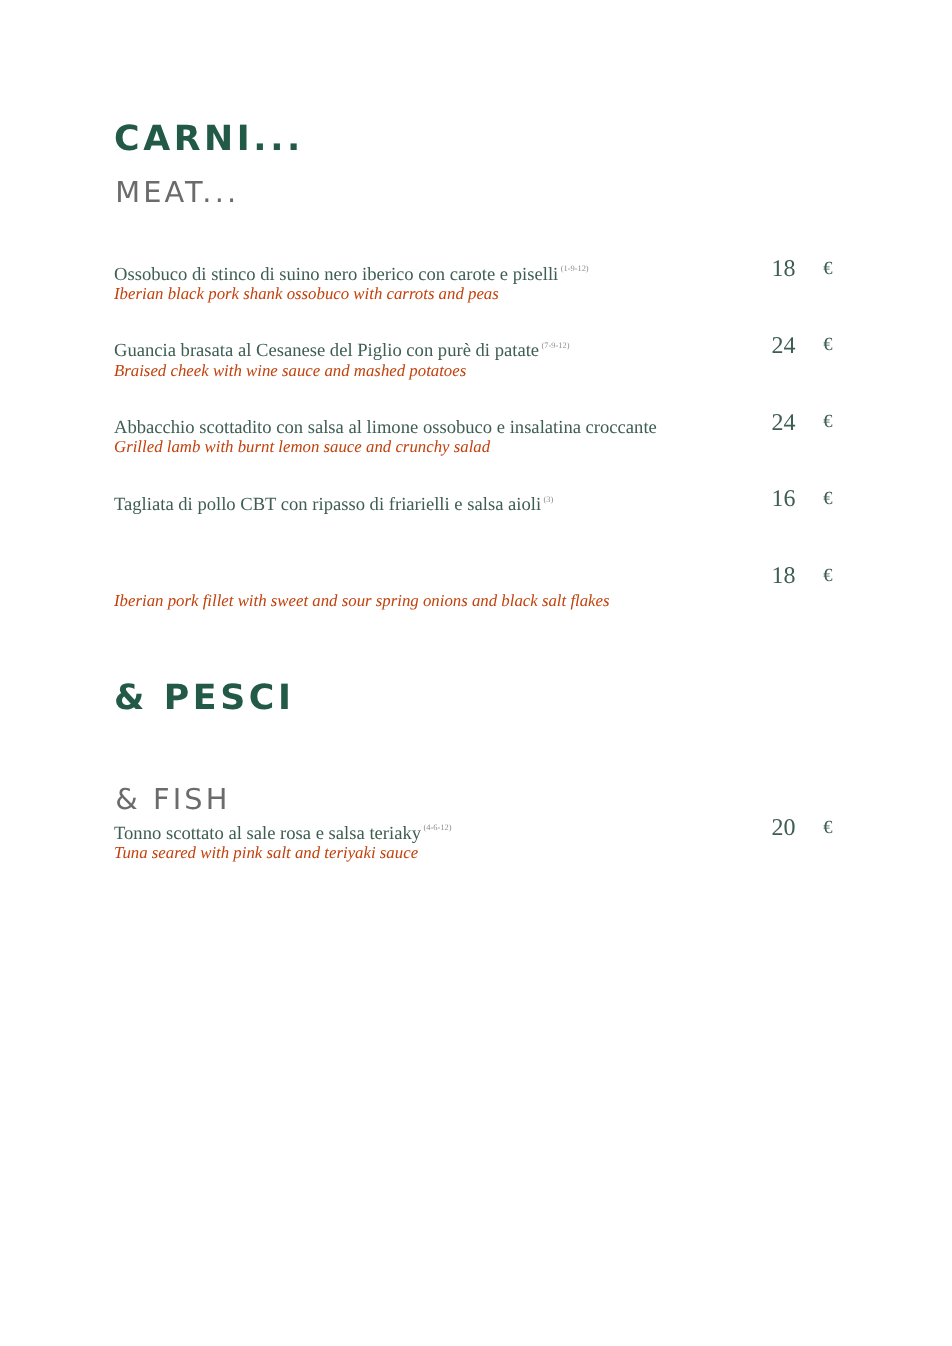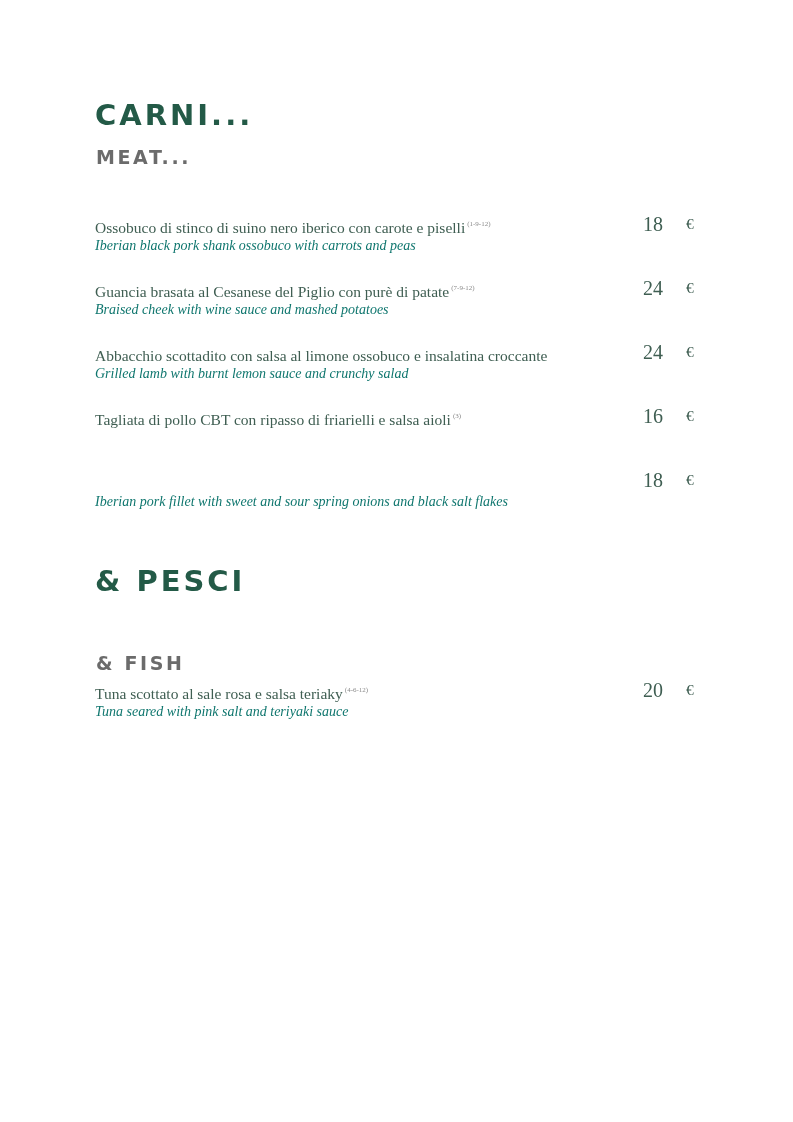--- a/index.html
+++ b/index.html
@@ -28,24 +28,24 @@
       color: #235a47;
       letter-spacing: 3px;
       font-size: 29px;
       line-height: 1;
     }
     .section-subtitle {
       position: absolute;
       left: 96px;
       margin: 0;
       font-family: "DejaVu Sans", "Liberation Sans", sans-serif;
-      font-weight: bold;
+      font-weight: normal;
       color: #6b6b6b;
       letter-spacing: 2.6px;
-      font-size: 19px;
+      font-size: 24px;
       line-height: 1;
     }
     .item {
       position: absolute;
       left: 95px;
       width: 610px;
       height: 40px;
     }
     .item-name {
       position: absolute;
@@ -61,21 +61,21 @@
       color: #8a8a8a;
       vertical-align: 7px;
       margin-left: 2px;
     }
     .item-desc {
       position: absolute;
       left: 0;
       top: 23px;
       font-size: 14px;
       font-style: italic;
-      color: #0f766e;
+      color: #c2410c;
       white-space: nowrap;
       line-height: 16px;
     }
     .price {
       position: absolute;
       left: 548px;
       top: 0;
       width: 20px;
       text-align: right;
       font-size: 20px;
@@ -132,20 +132,20 @@
       <div class="price">18</div>
       <div class="currency">€</div>
     </div>
   </section>
 
   <section>
     <h1 class="section-title" style="top:567px;">&amp; PESCI</h1>
     <h2 class="section-subtitle" style="top:614px;margin-top:40px;">&amp; FISH</h2>
 
     <div class="item" style="top:681px;">
-      <div class="item-name"><span>Tuna scottato al sale rosa e salsa teriaky</span><span class="allergens">(4-6-12)</span></div>
+      <div class="item-name"><span>Tonno scottato al sale rosa e salsa teriaky</span><span class="allergens">(4-6-12)</span></div>
       <div class="item-desc">Tuna seared with pink salt and teriyaki sauce</div>
       <div class="price">20</div>
       <div class="currency">€</div>
     </div>
   </section>
 
 </div>
 
 </body></html>

